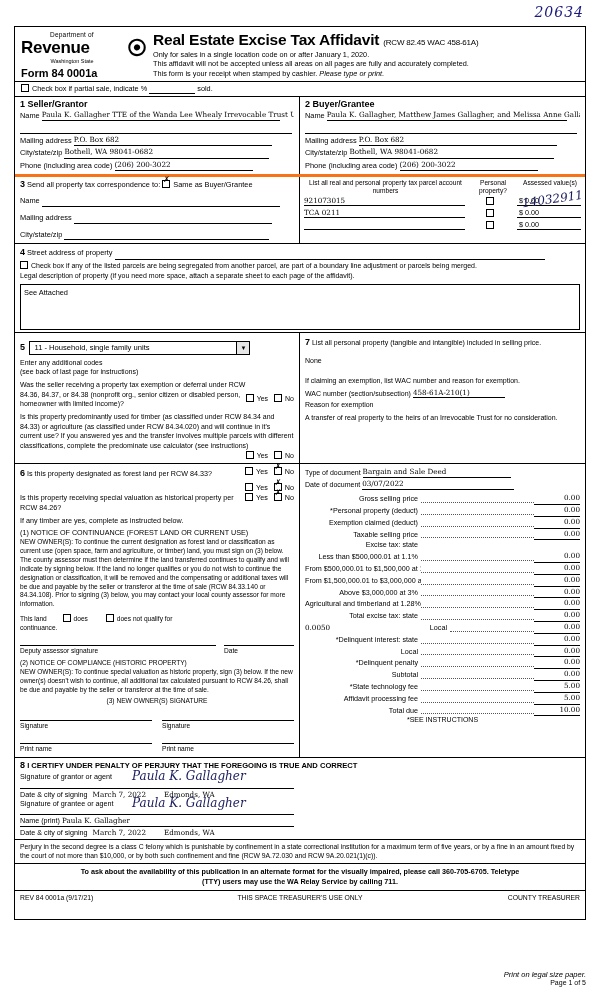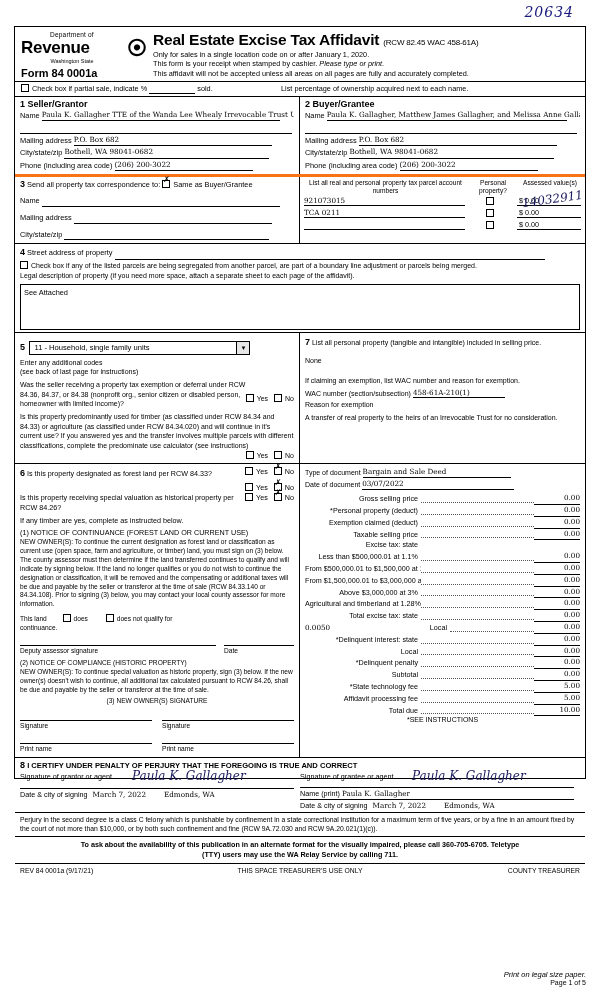--- a/index.html
+++ b/index.html
@@ -1,23 +1,23 @@
 <!DOCTYPE html>
 <html><head>
 <meta charset="utf-8">
 <style>
   html,body{margin:0;padding:0;background:#b8b8b8;}
   body{font-family:"Liberation Sans", sans-serif;}
   .page{
     width:600px;height:998px;background:#fff;position:relative;overflow:hidden;
     box-sizing:border-box;
   }
-  .sheet{position:absolute;left:14px;top:26px;width:572px;height:753px;border:1px solid #000;box-sizing:border-box;}
+  .sheet{position:absolute;left:14px;top:26px;width:572px;height:894px;border:1px solid #000;box-sizing:border-box;}
   .handwrite{font-family:"DejaVu Serif", serif;font-style:italic;color:#1a1a5e;}
-  .hw-num{position:absolute;right:26px;top:4px;font-family:"DejaVu Serif",serif;font-size:14px;color:#1a1a7e;letter-spacing:1px;}
+  .hw-num{position:absolute;right:16px;top:4px;font-family:"DejaVu Serif",serif;font-size:14px;color:#1a1a7e;letter-spacing:1px;}
   
   .hdr{display:flex;align-items:flex-start;padding:4px 6px 2px 6px;border-bottom:1px solid #000;}
   .logo{width:126px;flex:0 0 126px;}
   .logo .dept{font-size:6.5px;text-align:center;letter-spacing:.2px;}
   .logo .rev{font-size:17px;font-weight:bold;letter-spacing:-.3px;}
   .logo .state{font-size:5.5px;text-align:center;}
   .logo .form{font-size:11px;font-weight:bold;margin-top:3px;}
   .logoflex{display:flex;align-items:center;}
   .logotext{flex:1;}
   .swirl{font-size:20px;font-weight:bold;line-height:1;margin-left:4px;}
@@ -69,21 +69,21 @@
   .yn{float:right;font-size:7px;white-space:nowrap;}
   .b{font-weight:normal;}
   
   .mrow{display:flex;font-size:7.2px;align-items:flex-end;line-height:1.5;}
   .mrow .lbl{flex:1;text-align:right;padding-right:3px;white-space:nowrap;overflow:hidden;}
   .mrow .dots{flex:1;border-bottom:1px dotted #555;margin-bottom:2px;}
   .mrow .amt{width:46px;text-align:right;border-bottom:1px solid #000;font-family:"DejaVu Serif",serif;}
   
   .sec6{padding:3px 5px;font-size:7.2px;}
   .sec8{border-top:1px solid #000;padding:2px 5px;}
-  .sig2{display:flex;}
+  .sig2{display:flex;flex-direction:column;}
   .sig2 .c{width:50%;box-sizing:border-box;padding-right:6px;font-size:7.2px;}
   .perj{font-size:6.8px;line-height:1.35;border-top:1px solid #000;padding:2px 5px;}
   .availbox{border-top:1px solid #000;border-bottom:1px solid #000;text-align:center;font-size:7.2px;font-weight:bold;padding:3px 6px;line-height:1.4;}
   .footrow{display:flex;font-size:6.8px;padding:3px 5px;}
   .footrow div{flex:1;}
   .legalnote{position:absolute;right:14px;bottom:12px;text-align:right;font-size:7.5px;font-style:italic;}
   .legalnote .pg{font-style:normal;font-size:7px;}
   .ctr{text-align:center;}
   .rt{text-align:right;}
   .hwsig{font-family:"DejaVu Serif",serif;font-style:italic;font-size:12px;color:#1a1a5e;}
@@ -105,33 +105,32 @@
             <div class="state">Washington State</div>
           </div>
           <div class="swirl">⦿</div>
         </div>
         <div class="form">Form 84 0001a</div>
       </div>
       <div class="titleblock">
         <div class="maintitle"><span>Real Estate Excise Tax Affidavit</span> <span class="rcw">(RCW 82.45 WAC 458-61A)</span></div>
         <div class="subnote">
           <div>Only for sales in a single location code on or after January 1, 2020.</div>
+          <div>This affidavit will not be accepted unless all areas on all pages are fully and accurately completed.</div>
           <div><span>This form is your receipt when stamped by cashier.</span> <i>Please type or print.</i></div>
-          <div>This affidavit will not be accepted unless all areas on all pages are fully and accurately completed.</div>
         </div>
       </div>
     </div>
 
     <div class="chkline">
       <div class="left">
         <span class="cb"></span><span>Check box if partial sale, indicate %</span>
         <span class="ul" style="width:46px">&nbsp;</span>
         <span>sold.</span>
       </div>
-      <div class="right">List percentage of ownership acquired next to each name.</div>
     </div>
 
     <div class="twocol">
       <div class="col left">
         <div class="secnum"><span>1</span> <span>Seller/Grantor</span></div>
         <div class="fieldrow"><span>Name</span>
           <span class="fline val" style="width:238px">Paula K. Gallagher TTE of the Wanda Lee Whealy Irrevocable Trust U/A dated 11/20/2017</span></div>
         <div class="fieldrow">
             <span class="fline val" style="width:272px;display:block">&nbsp;</span>
           </div>

